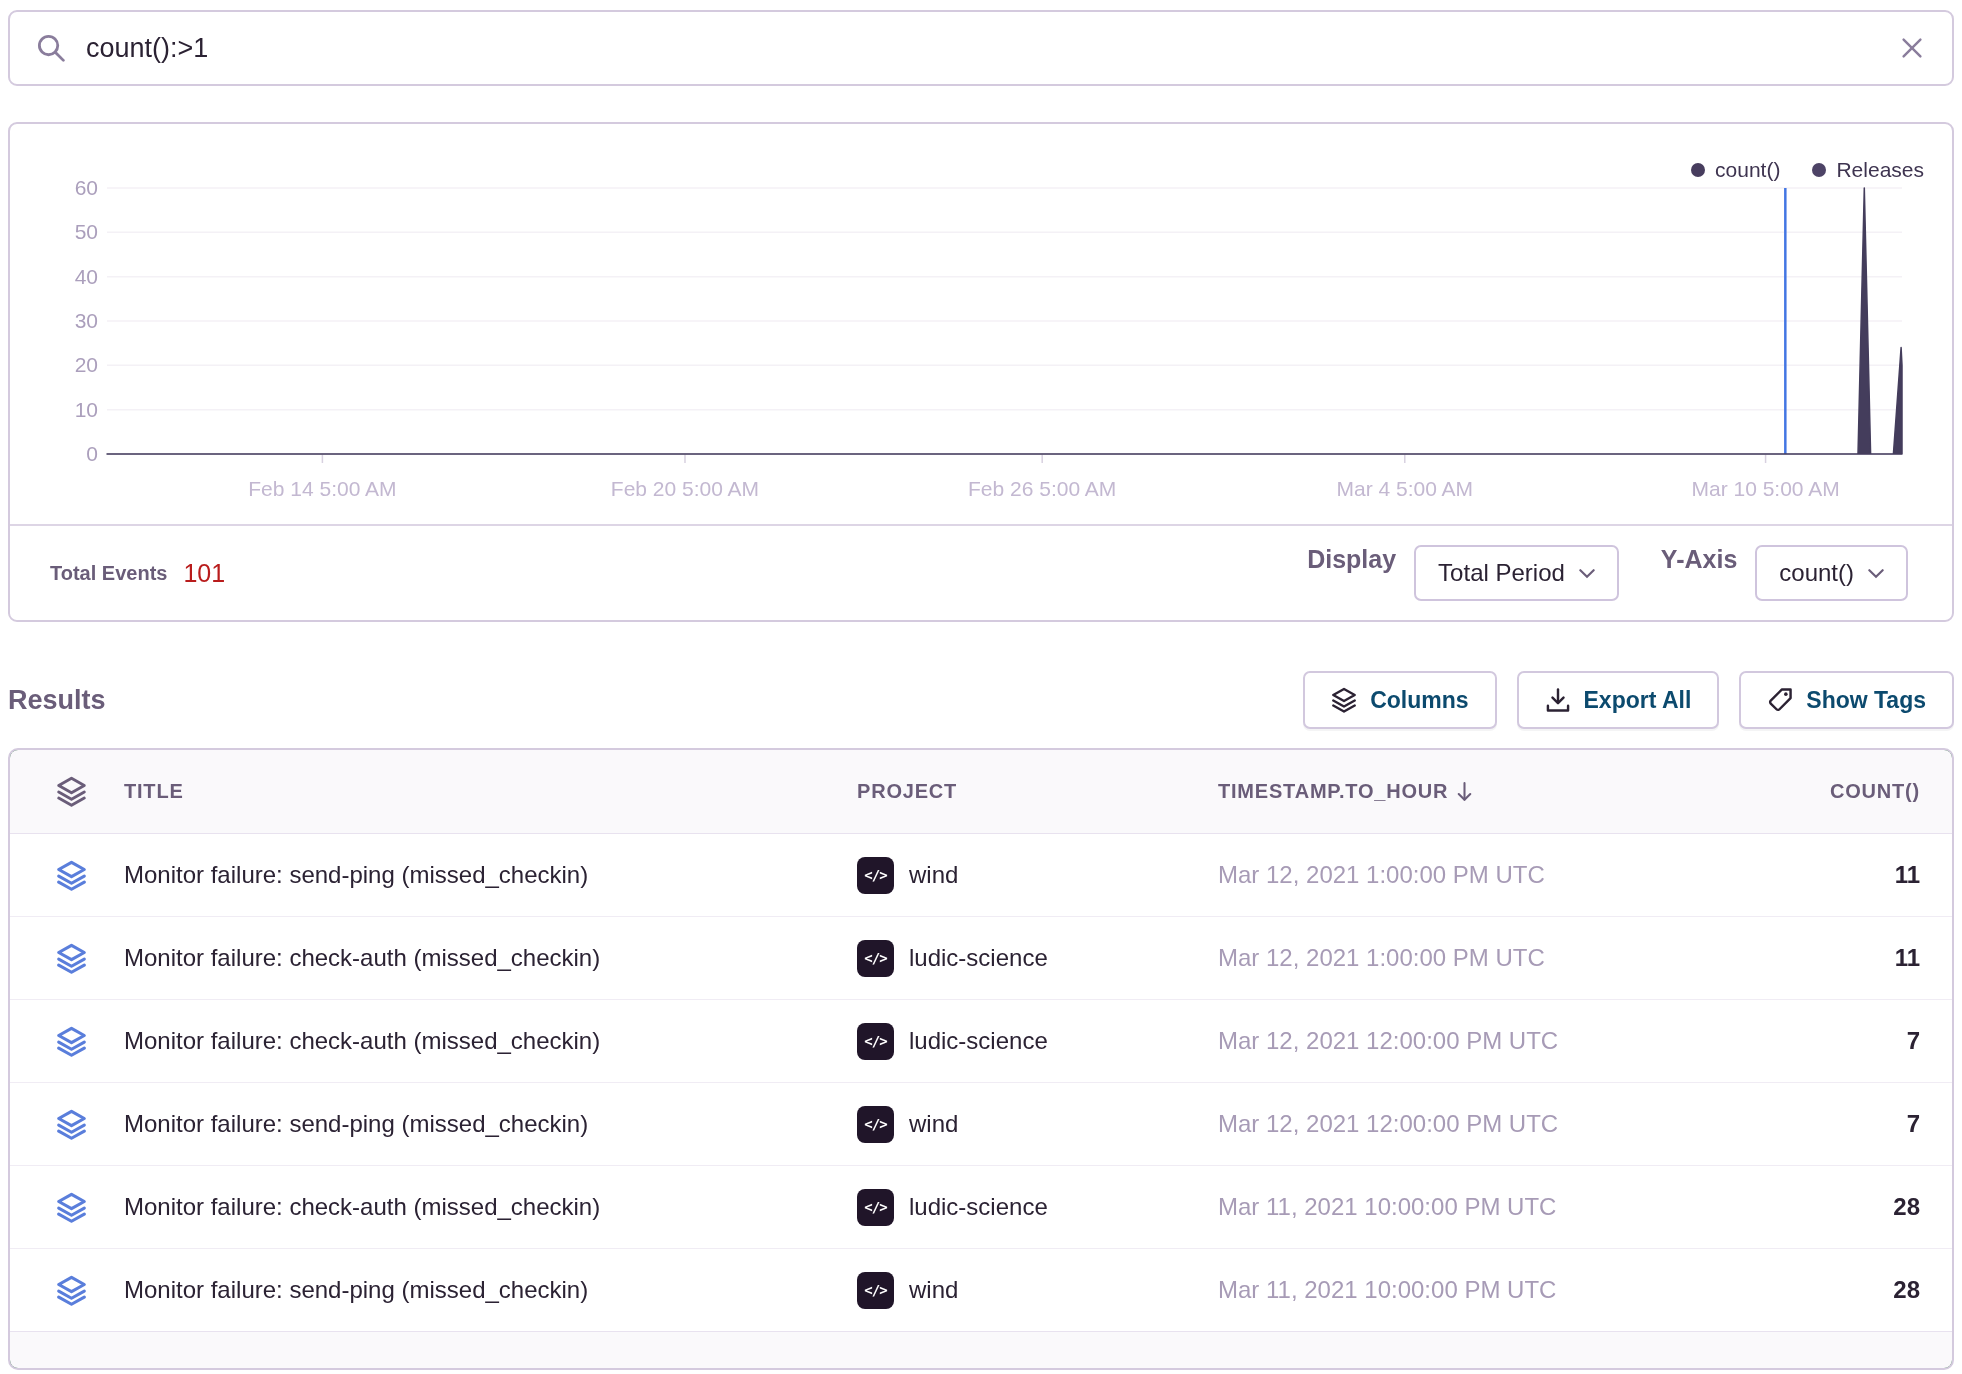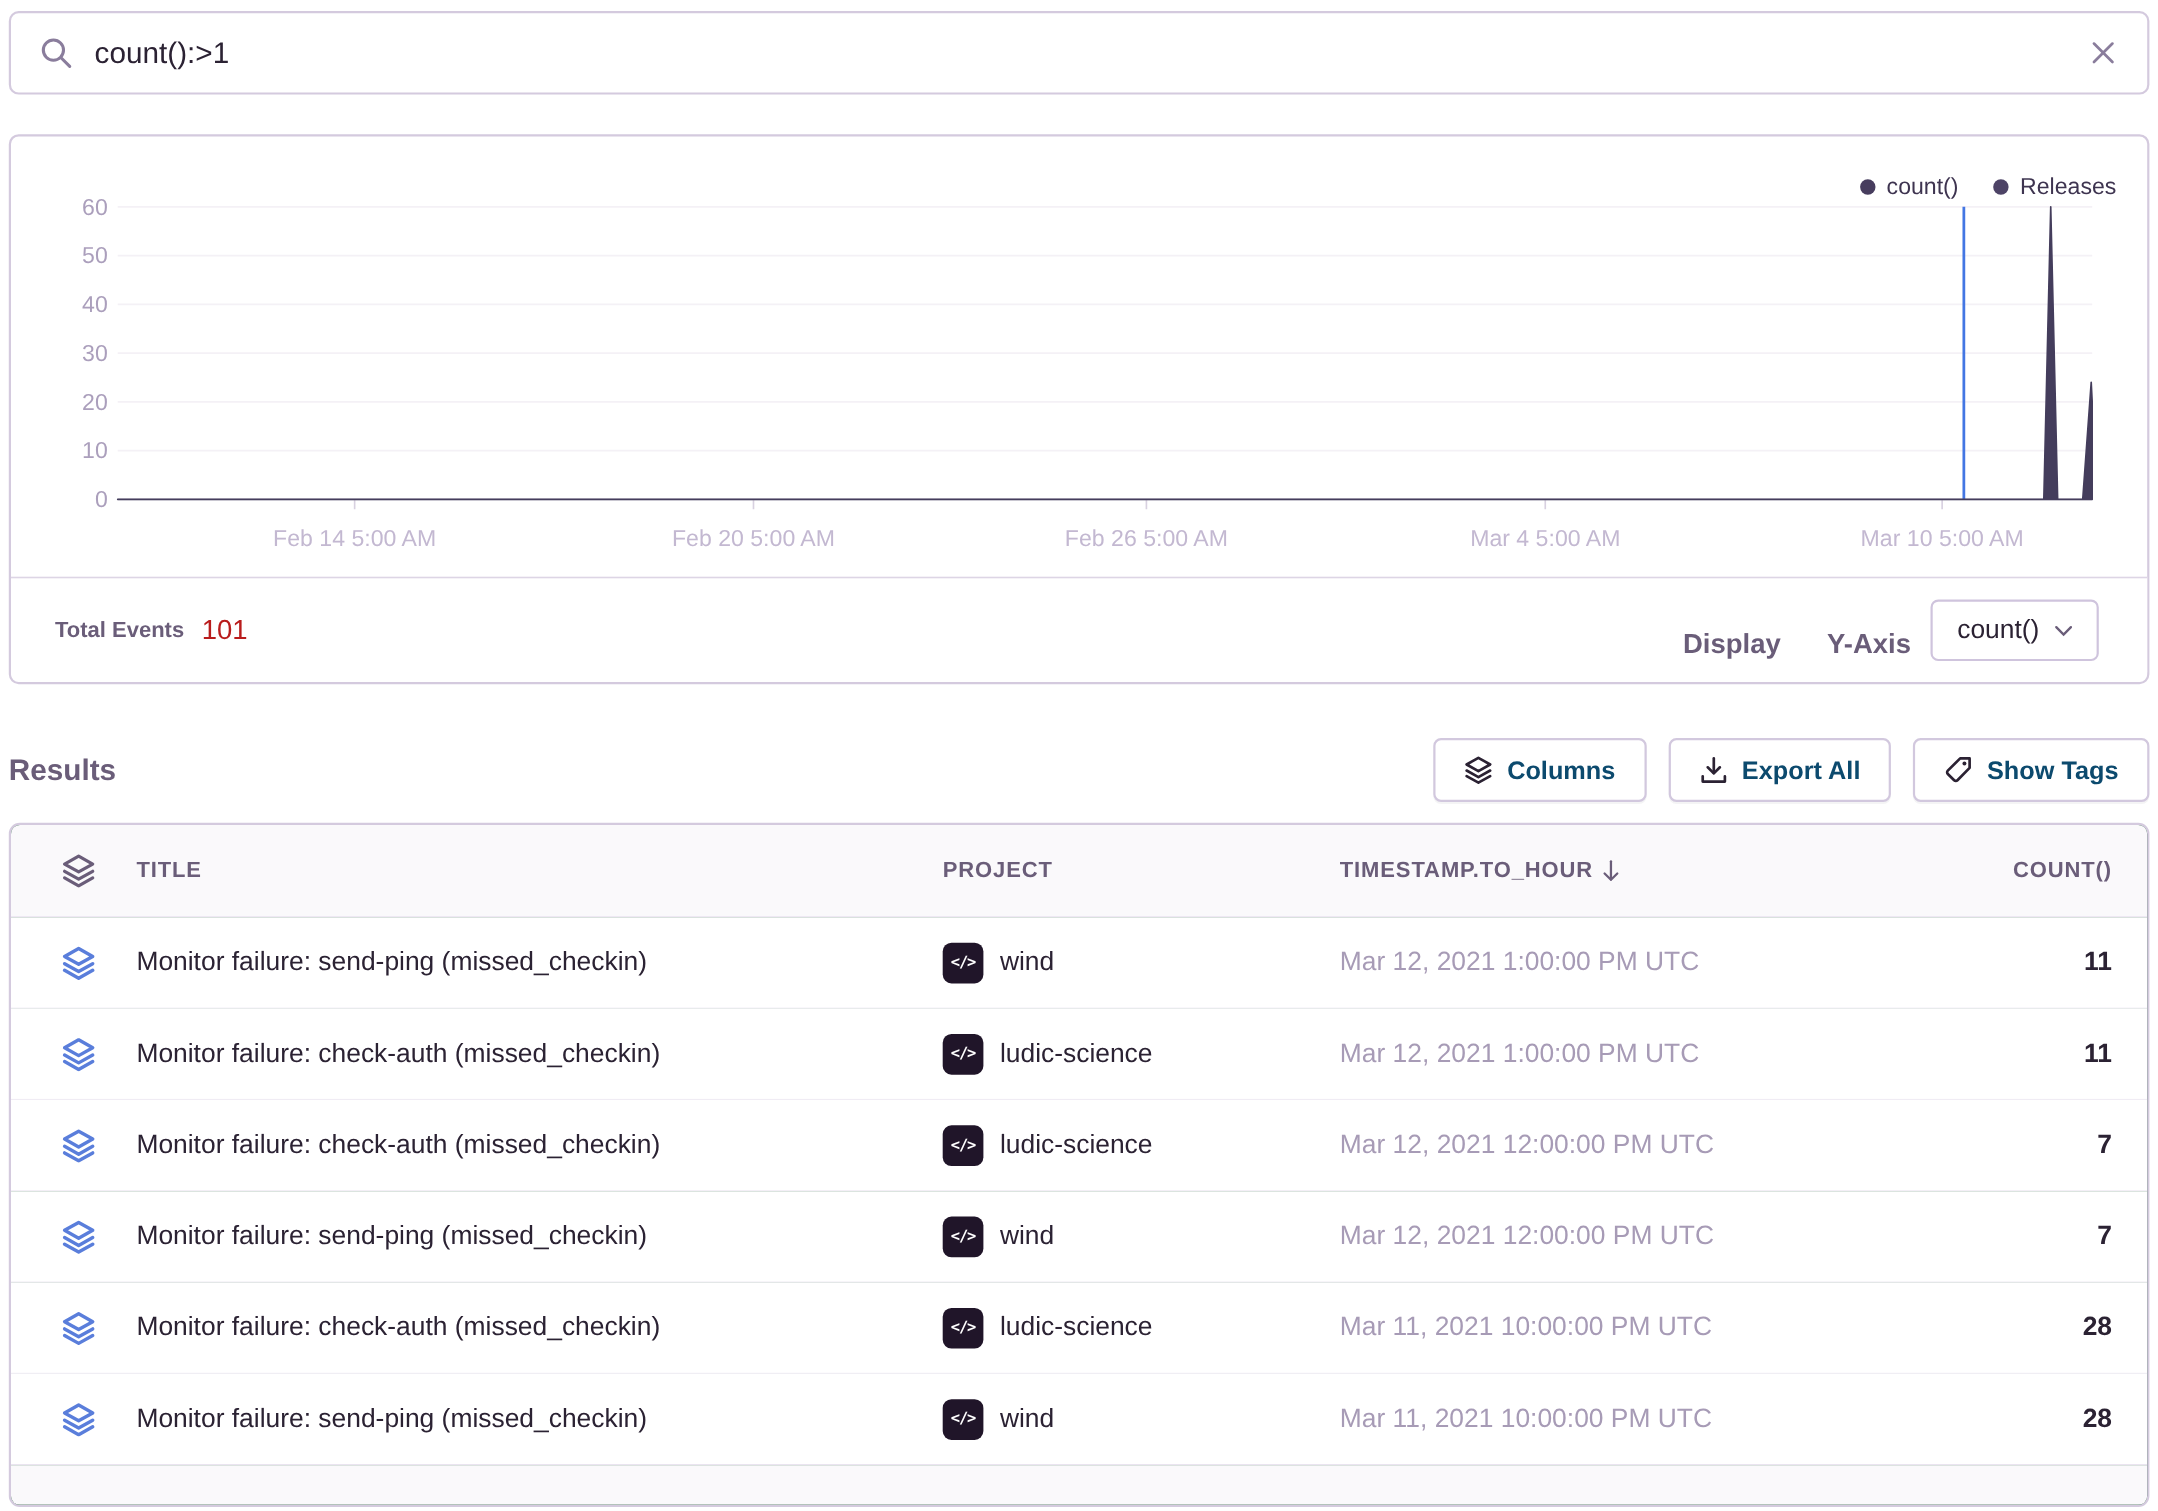--- a/index.html
+++ b/index.html
@@ -37,21 +37,21 @@
   .xlab   { fill:#c3b8d1; font-size:21px; font-family:"Liberation Sans","DejaVu Sans",sans-serif; }
   .release{ stroke-width:2.5; }
 
   .chart-footer {
     position:absolute; left:0; right:0; bottom:0; height:96px;
     border-top:2px solid #ddd5e5; display:flex; align-items:center;
     padding:0 44px 0 40px; background:#fff; border-radius:0 0 9px 9px;
   }
   .total-label { font-weight:bold; font-size:20px; color:#6a5d79; }
   .total-value { font-size:25px; color:#b91c1c; margin-left:16px; }
-  .chart-controls { margin-left:auto; display:flex; align-items:flex-end; gap:18px; }
+  .chart-controls { margin-left:auto; display:flex; align-items:flex-start; gap:18px; }
   .ctl-label { font-weight:bold; font-size:25px; color:#6a5d79; }
   .ctl-label.second { margin-left:24px; }
   .dropdown {
     height:56px; padding:0 22px; border:2px solid #cfc4dd; border-radius:7px;
     background:#fff; font-family:inherit; font-size:24px; color:#2b2233;
     display:flex; align-items:center; gap:14px; cursor:pointer; font-weight:500;
   }
 
   
   .results-bar {
@@ -157,20 +157,26 @@
         <text class="xlab" text-anchor="middle" x="1755.5800000000002" y="372">Mar 10 5:00 AM</text>
         <line class="release" stroke="#4376e3" x1="1775.325" x2="1775.325" y1="64" y2="330"></line>
         <polygon points="97.0,330.0 1848.0,330.0 1854.3,64.0 1860.6,330.0 1883.4,330.0 1891.1,223.6 1892.0,241.3 1892.0,330.0" fill="#443d5c" stroke="#443d5c" stroke-width="1.5" stroke-linejoin="round"></polygon>
       </svg>
 
     <div class="chart-footer">
       <span class="total-label">Total Events</span>
       <span class="total-value">101</span>
       <div class="chart-controls">
         <span class="ctl-label">Display</span>
+        <button class="dropdown">
+          <span>Total Period</span>
+          <svg width="16" height="11" viewBox="0 0 12 8" fill="none" stroke="#6a5d79" stroke-width="1.6" stroke-linecap="round">
+              <path d="M1 1.5 6 6.5 11 1.5"></path>
+            </svg>
+        </button>
         <span class="ctl-label second">Y-Axis</span>
         <button class="dropdown">
           <span>count()</span>
           <svg width="16" height="11" viewBox="0 0 12 8" fill="none" stroke="#6a5d79" stroke-width="1.6" stroke-linecap="round">
               <path d="M1 1.5 6 6.5 11 1.5"></path>
             </svg>
         </button>
       </div>
     </div>
   </div>

